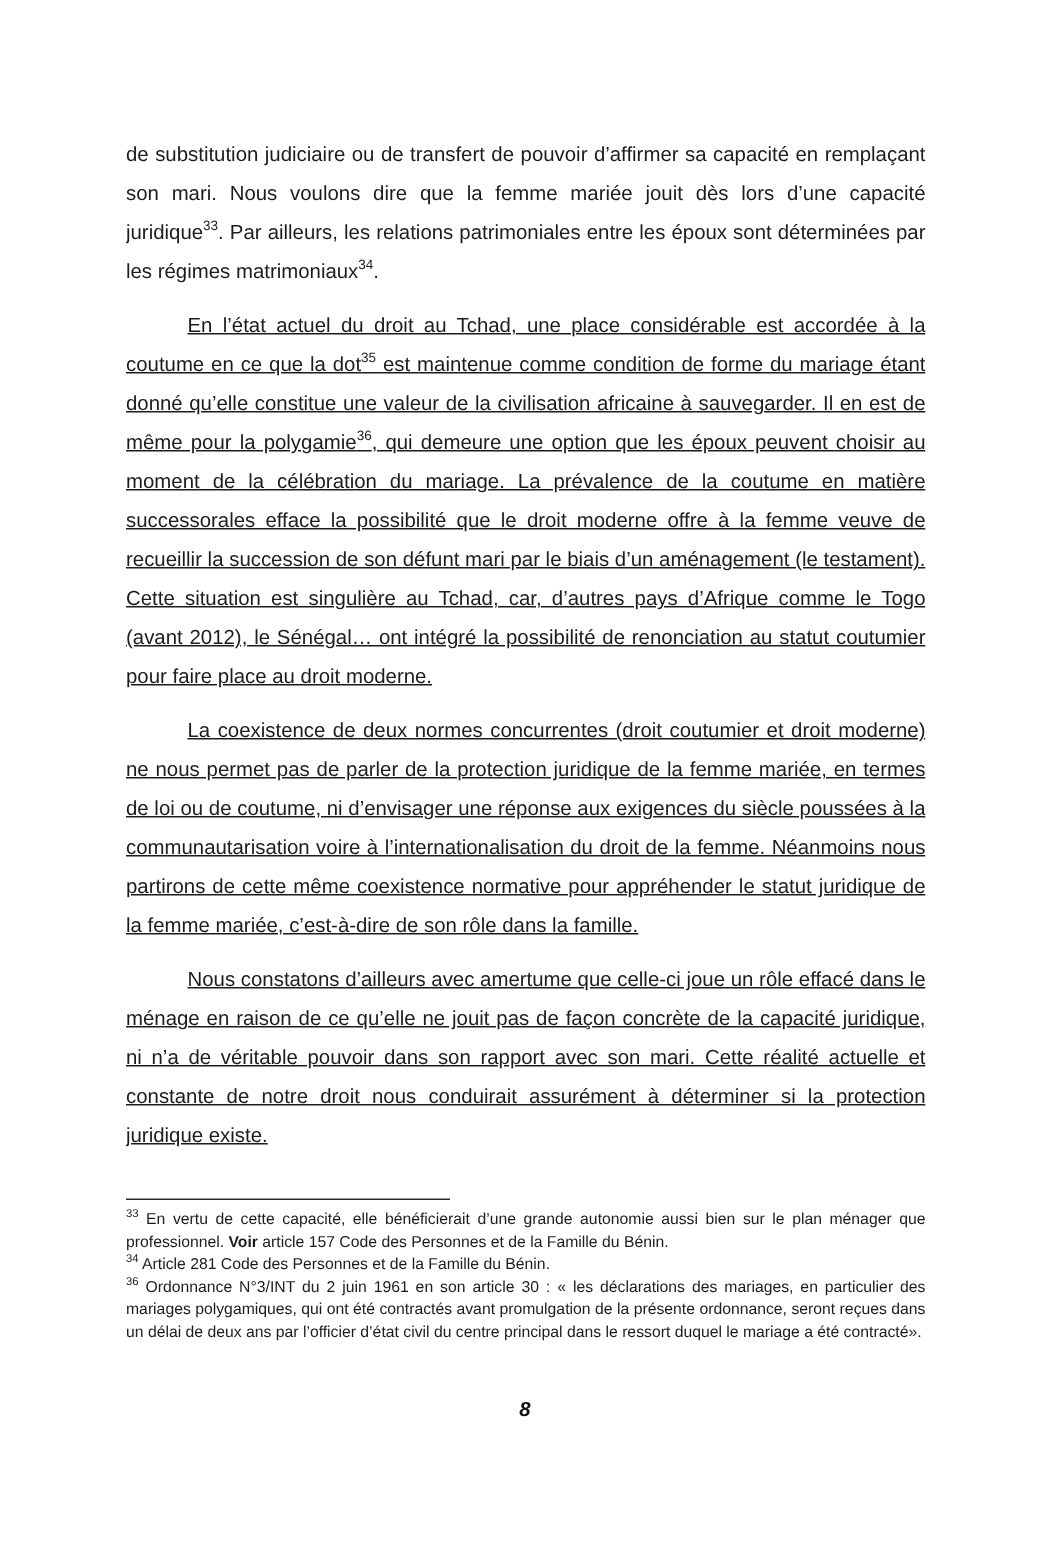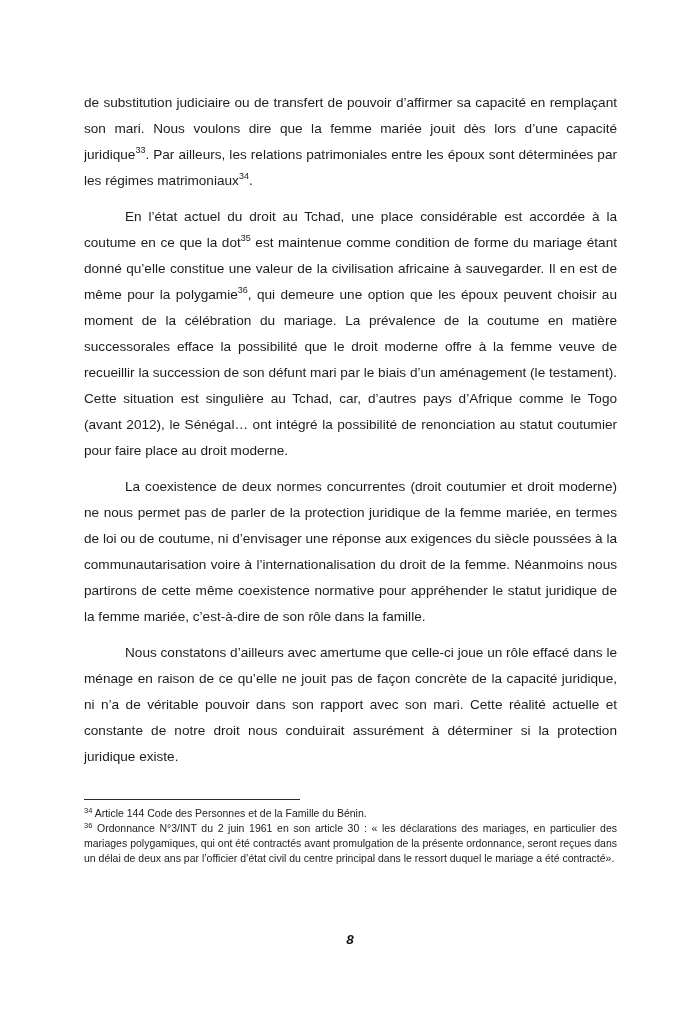--- a/index.html
+++ b/index.html
@@ -24,21 +24,21 @@
     top: 90px;
     height: 708px;
     overflow: hidden;
   }
   .para {
     font-size: 13.6px;
     line-height: 26px;
     text-align: justify;
     margin-bottom: 10px;
   }
-  .para.indent { text-indent: 41px; }
+  .para.indent { text-indent: 41px; text-decoration: underline; }
   sup {
     font-size: 9px;
     line-height: 0;
   }
   .footnotes {
     position: absolute;
     left: 84px;
     right: 83px;
     top: 799px;
   }
@@ -75,19 +75,20 @@
 
   <div class="body-text">
     <p class="para"><span>de substitution judiciaire ou de transfert de pouvoir d’affirmer sa capacité en remplaçant son mari. Nous voulons dire que la femme mariée jouit dès lors d’une capacité juridique</span><sup>33</sup><span>. Par ailleurs, les relations patrimoniales entre les époux sont déterminées par les régimes matrimoniaux</span><sup>34</sup><span>.</span></p>
     <p class="para indent"><span>En l’état actuel du droit au Tchad, une place considérable est accordée à la coutume en ce que la dot</span><sup>35</sup><span> est maintenue comme condition de forme du mariage étant donné qu’elle constitue une valeur de la civilisation africaine à sauvegarder. Il en est de même pour la polygamie</span><sup>36</sup><span>, qui demeure une option que les époux peuvent choisir au moment de la célébration du mariage. La prévalence de la coutume en matière successorales efface la possibilité que le droit moderne offre à la femme veuve de recueillir la succession de son défunt mari par le biais d’un aménagement (le testament). Cette situation est singulière au Tchad, car, d’autres pays d’Afrique comme le Togo (avant 2012), le Sénégal… ont intégré la possibilité de renonciation au statut coutumier pour faire place au droit moderne.</span></p>
     <p class="para indent"><span>La coexistence de deux normes concurrentes (droit coutumier et droit moderne) ne nous permet pas de parler de la protection juridique de la femme mariée, en termes de loi ou de coutume, ni d’envisager une réponse aux exigences du siècle poussées à la communautarisation voire à l’internationalisation du droit de la femme. Néanmoins nous partirons de cette même coexistence normative pour appréhender le statut juridique de la femme mariée, c’est-à-dire de son rôle dans la famille.</span></p>
     <p class="para indent"><span>Nous constatons d’ailleurs avec amertume que celle-ci joue un rôle effacé dans le ménage en raison de ce qu’elle ne jouit pas de façon concrète de la capacité juridique, ni n’a de véritable pouvoir dans son rapport avec son mari. Cette réalité actuelle et constante de notre droit nous conduirait assurément à déterminer si la protection juridique existe.</span></p>
   </div>
 
   <div class="footnotes">
     <div class="fn-rule"></div>
-    <p class="fn"><sup>34</sup><span> Article 144 Code des Personnes et de la Famille du Bénin.</span></p>
+    <p class="fn"><sup>33</sup><span> En vertu de cette capacité, elle bénéficierait d’une grande autonomie aussi bien sur le plan ménager que professionnel. </span><span class="bold">Voir</span><span> article 157 Code des Personnes et de la Famille du Bénin.</span></p>
+    <p class="fn"><sup>34</sup><span> Article 281 Code des Personnes et de la Famille du Bénin.</span></p>
     <p class="fn"><sup>36</sup><span class="italic"> Ordonnance N°3/INT du 2 juin 1961 en son article 30 : </span><span class="italic">« les déclarations des mariages, en particulier des mariages polygamiques, qui ont été contractés avant promulgation de la présente ordonnance, seront reçues dans un délai de deux ans par l’officier d’état civil du centre principal dans le ressort duquel le mariage a été contracté».</span></p>
   </div>
 
   <div class="page-number">8</div>
 
 </div>
 
 </body></html>

